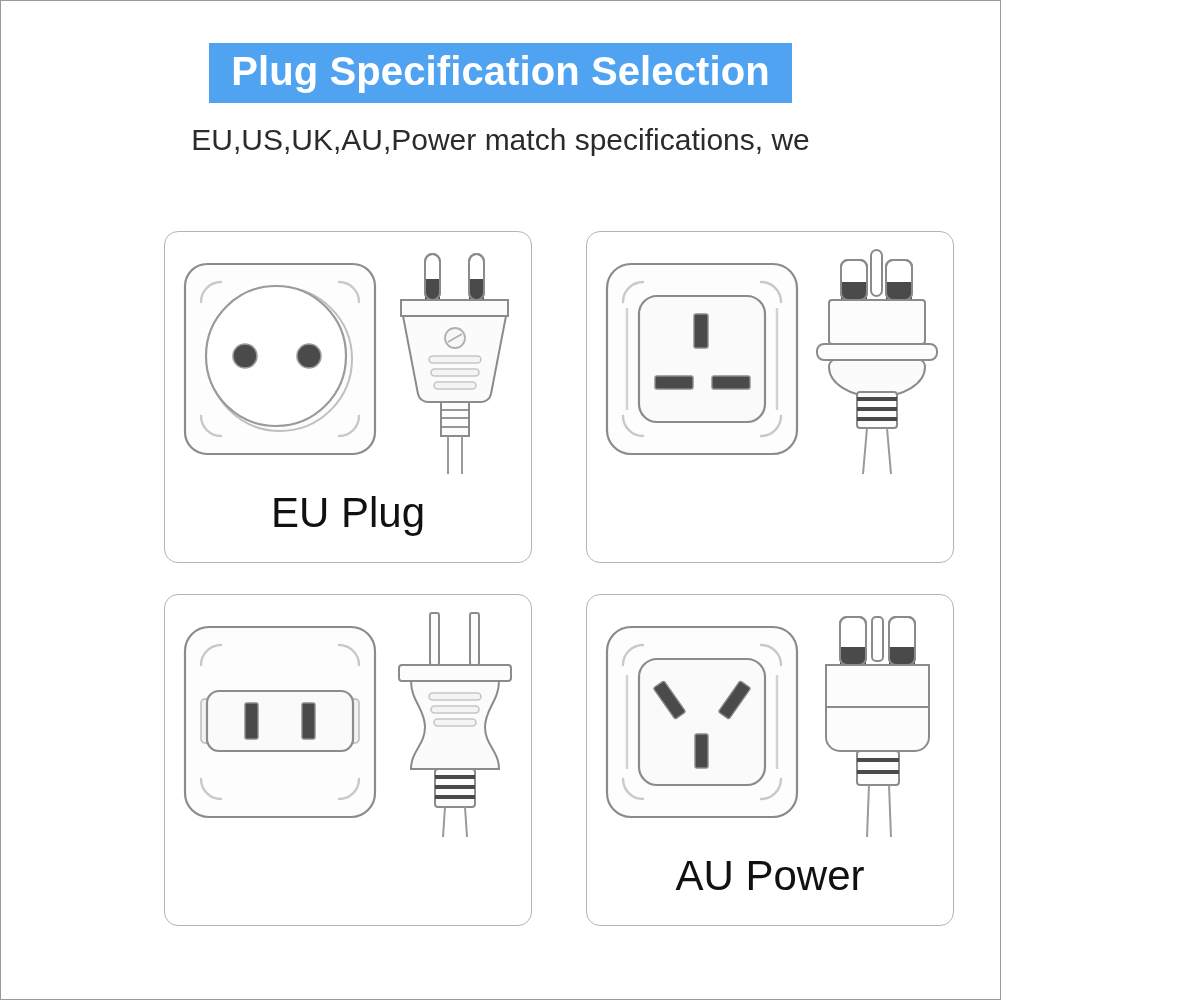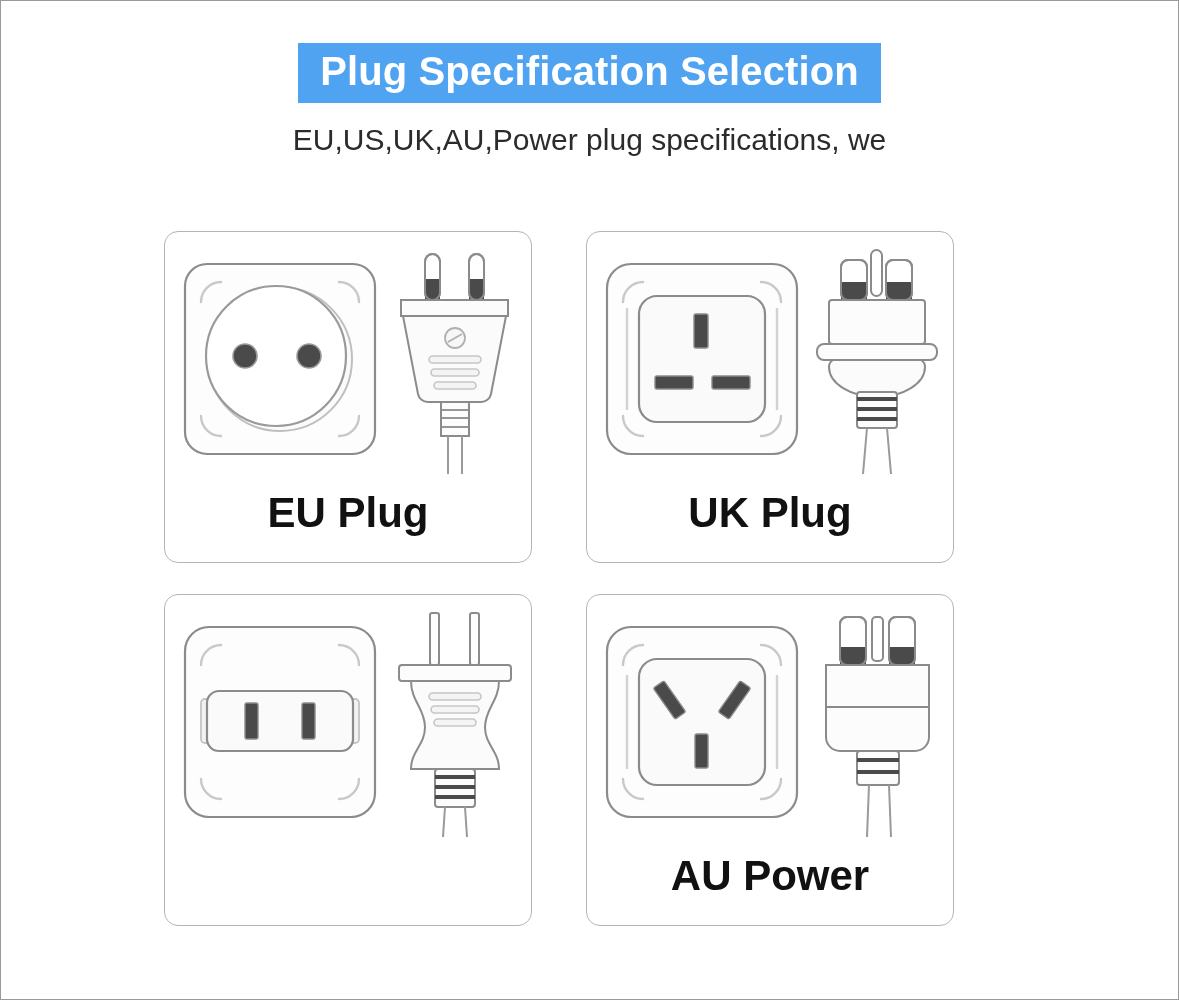--- a/index.html
+++ b/index.html
@@ -7,21 +7,21 @@
     margin: 0;
     padding: 0;
     background: #ffffff;
   }
   body {
     font-family: "Liberation Sans", sans-serif;
     -webkit-font-smoothing: antialiased;
   }
   .page {
     position: relative;
-    width: 1179px;
+    width: 1001px;
     height: 1000px;
     background: #ffffff;
     border: 1px solid #9a9a9a;
     box-sizing: border-box;
     overflow: hidden;
   }
 
   
   .header {
     position: absolute;
@@ -83,33 +83,33 @@
     margin: 0 auto;
   }
   .card-label {
     position: absolute;
     bottom: 28px;
     left: 0;
     right: 0;
     text-align: center;
     font-size: 42px;
     color: #111111;
-    font-weight: 700;
+    font-weight: 400;
     line-height: 1;
   }
 </style>
 </head>
 <body>
 
 <div class="page">
 
   <div class="header">
     <div class="title-banner">Plug Specification Selection</div>
     <div class="subtitle">
-      <span class="subtitle-line">EU,US,UK,AU,Power plug specifications, we</span>
+      <span class="subtitle-line">EU,US,UK,AU,Power match specifications, we</span>
     </div>
   </div>
 
   <div class="grid">
 
     <div class="card">
       <div class="card-art">
         <svg width="350" height="230" viewBox="0 0 350 230" fill="none">
 
           <g>
@@ -181,21 +181,20 @@
             <path d="M238 114 H326 A8 8 0 0 1 330 121 A45 28 0 0 1 234 121 A8 8 0 0 1 238 114 Z" fill="#fbfbfb" stroke="#8b8b8b" stroke-width="2"></path>
             <rect x="262" y="146" width="40" height="36" rx="3" fill="#fcfcfc" stroke="#8b8b8b" stroke-width="2"></rect>
             <line x1="262" y1="153" x2="302" y2="153" stroke="#4a4a4a" stroke-width="4"></line>
             <line x1="262" y1="163" x2="302" y2="163" stroke="#4a4a4a" stroke-width="4"></line>
             <line x1="262" y1="173" x2="302" y2="173" stroke="#4a4a4a" stroke-width="4"></line>
             <line x1="272" y1="182" x2="268" y2="228" stroke="#9a9a9a" stroke-width="2"></line>
             <line x1="292" y1="182" x2="296" y2="228" stroke="#9a9a9a" stroke-width="2"></line>
           </g>
         </svg>
       </div>
-      <div class="card-label">UK Plug</div>
     </div>
 
     <div class="card">
       <div class="card-art">
         <svg width="350" height="230" viewBox="0 0 350 230" fill="none">
 
           <g>
             <rect x="12" y="18" width="190" height="190" rx="24" fill="#fdfdfd" stroke="#8b8b8b" stroke-width="2.2"></rect>
             <path d="M28 56 A20 20 0 0 1 48 36" stroke="#c9c9c9" stroke-width="2.4" fill="none" stroke-linecap="round"></path>
             <path d="M166 36 A20 20 0 0 1 186 56" stroke="#c9c9c9" stroke-width="2.4" fill="none" stroke-linecap="round"></path>

